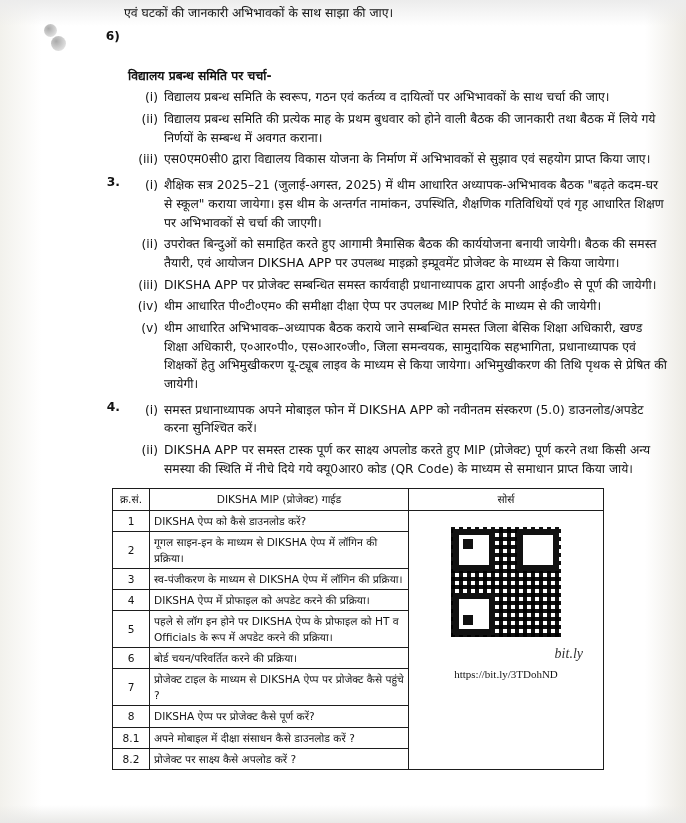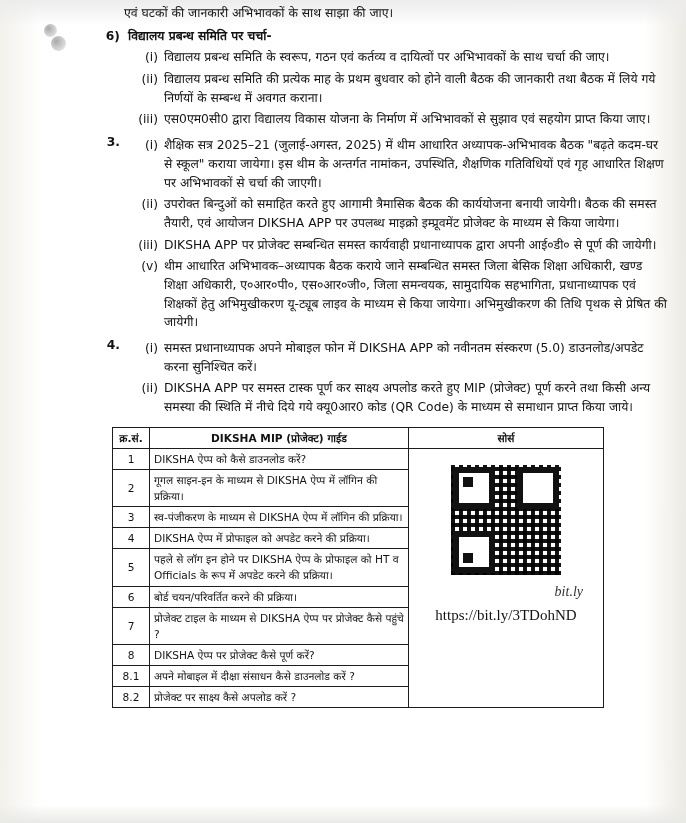--- a/index.html
+++ b/index.html
@@ -44,21 +44,21 @@
 
   p{margin:0 0 2px 0;}
 
   .line-first{margin-left:28px;}
 
   .num-item{display:flex;align-items:flex-start;margin-top:4px;}
   .num-item .num{width:28px;flex:0 0 28px;text-align:left;font-weight:600;}
   .num-item .num.rt{text-align:right;padding-right:8px;width:24px;flex:0 0 24px;}
   .num-item .body{flex:1;}
 
-  .heading{font-weight:700;}
+  .heading{font-weight:700;margin-top:40px;}
 
   .sub{display:flex;align-items:flex-start;margin-top:3px;}
   .sub .mk{flex:0 0 30px;width:30px;text-align:right;padding-right:6px;}
   .sub .txt{flex:1;}
 
   
   .tbl-wrap{margin-top:10px;margin-left:16px;display:flex;}
   table{border-collapse:collapse;font-size:10.6px;}
   table td,table th{border:1px solid #1d1d1d;padding:2px 4px;vertical-align:middle;}
   .c-sn{width:28px;text-align:center;}
@@ -75,24 +75,24 @@
     position:relative;
   }
   .qr-box::before,.qr-box::after,.qr-eye3{
     content:"";position:absolute;width:30px;height:30px;background:#fff;
     border:6px solid #111;box-shadow:inset 0 0 0 4px #fff;
   }
   .qr-box::before{left:2px;top:2px;}
   .qr-box::after{right:2px;top:2px;}
   .qr-eye3{left:2px;bottom:2px;}
   .qr-eye-dot{position:absolute;width:10px;height:10px;background:#111;}
-  .qr-url{font-family:"Liberation Serif", serif;font-size:15px;text-align:center;padding:2px 0 4px 0;}
+  .qr-url{font-family:"Liberation Serif", serif;font-size:11px;text-align:center;padding:2px 0 4px 0;}
   .scribble{font-family:"Liberation Serif", serif;font-size:14px;color:#333;text-align:right;padding-right:16px;font-style:italic;}
 
-  .hdr-row td{font-weight:700;text-align:center;}
+  .hdr-row td{font-weight:400;text-align:center;}
 </style>
 </head>
 <body>
 
 <div class="page">
   <div class="shade-top"></div>
   <div class="shade-bottom"></div>
 
   <div class="smudge">
     <i class="a"></i>
@@ -129,20 +129,24 @@
           <div class="mk">(i)</div>
           <div class="txt">शैक्षिक सत्र 2025–21 (जुलाई-अगस्त, 2025) में थीम आधारित अध्यापक-अभिभावक बैठक "बढ़ते कदम-घर से स्कूल" कराया जायेगा। इस थीम के अन्तर्गत नामांकन, उपस्थिति, शैक्षणिक गतिविधियों एवं गृह आधारित शिक्षण पर अभिभावकों से चर्चा की जाएगी।</div>
         </div>
         <div class="sub">
           <div class="mk">(ii)</div>
           <div class="txt">उपरोक्त बिन्दुओं को समाहित करते हुए आगामी त्रैमासिक बैठक की कार्ययोजना बनायी जायेगी। बैठक की समस्त तैयारी, एवं आयोजन DIKSHA APP पर उपलब्ध माइक्रो इम्प्रूवमेंट प्रोजेक्ट के माध्यम से किया जायेगा।</div>
         </div>
         <div class="sub">
           <div class="mk">(iii)</div>
           <div class="txt">DIKSHA APP पर प्रोजेक्ट सम्बन्धित समस्त कार्यवाही प्रधानाध्यापक द्वारा अपनी आई०डी० से पूर्ण की जायेगी।</div>
+        </div>
+        <div class="sub">
+          <div class="mk">(iv)</div>
+          <div class="txt">थीम आधारित पी०टी०एम० की समीक्षा दीक्षा ऐप्प पर उपलब्ध MIP रिपोर्ट के माध्यम से की जायेगी।</div>
         </div>
         <div class="sub">
           <div class="mk">(v)</div>
           <div class="txt">थीम आधारित अभिभावक–अध्यापक बैठक कराये जाने सम्बन्धित समस्त जिला बेसिक शिक्षा अधिकारी, खण्ड शिक्षा अधिकारी, ए०आर०पी०, एस०आर०जी०, जिला समन्वयक, सामुदायिक सहभागिता, प्रधानाध्यापक एवं शिक्षकों हेतु अभिमुखीकरण यू-ट्यूब लाइव के माध्यम से किया जायेगा। अभिमुखीकरण की तिथि पृथक से प्रेषित की जायेगी।</div>
         </div>
       </div>
     </div>
 
     <div class="num-item">
       <div class="num rt">4.</div>

